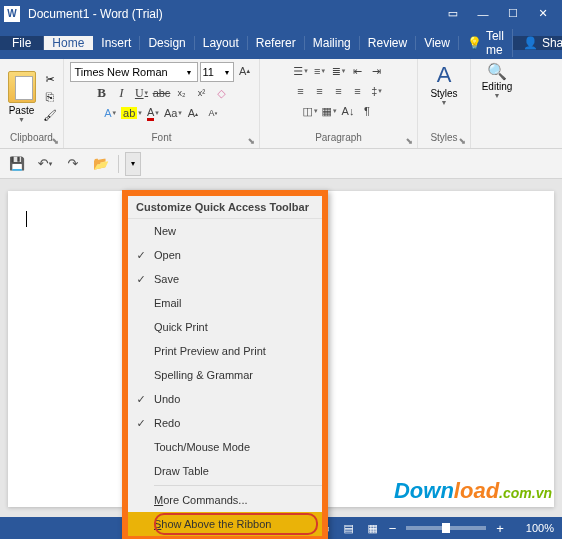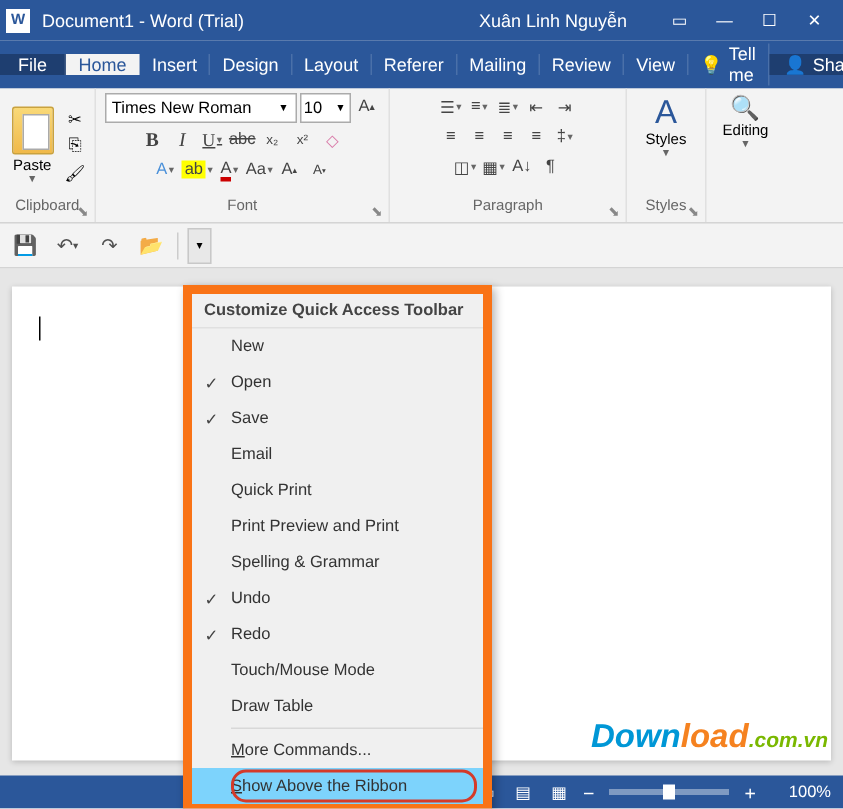--- a/index.html
+++ b/index.html
@@ -69,38 +69,37 @@
 .statusbar .statleft { flex: 1; }
 .statusbar .viewbtn { width: 24px; height: 18px; display: flex; align-items: center; justify-content: center; color: #fff; font-size: 11px; }
 .statusbar .zoomslider { width: 80px; height: 4px; background: rgba(255,255,255,0.4); margin: 0 6px; position: relative; }
 .statusbar .zoomslider .thumb { position: absolute; left: 50%; top: -3px; width: 8px; height: 10px; background: #fff; transform: translateX(-50%); }
 .statusbar .zoomctrl { font-size: 13px; padding: 0 4px; }
 
 .qat-menu { position: absolute; top: 190px; left: 122px; width: 206px; background: #f0f0f0; border: 6px solid #f97316; box-shadow: 2px 2px 6px rgba(0,0,0,0.3); z-index: 100; }
 .qat-menu .mtitle { font-size: 11px; font-weight: bold; color: #444; padding: 5px 8px; border-bottom: 1px solid #e0e0e0; }
 .qat-menu .mitem { display: flex; align-items: center; height: 24px; font-size: 11px; color: #333; padding: 0 8px 0 0; }
 .qat-menu .mitem .chk { width: 26px; text-align: center; color: #444; font-size: 11px; }
-.qat-menu .mitem.hl { background: #7dd3fc; position: relative; }
+.qat-menu .mitem.hl { background: #eab308; position: relative; }
 .qat-menu .mitem.hl::before { content: ''; position: absolute; top: 1px; left: 26px; right: 4px; bottom: 1px; border: 2px solid #d43a2a; border-radius: 10px; pointer-events: none; }
 .qat-menu .msep { height: 1px; background: #d8d8d8; margin: 2px 0 2px 26px; }
 .qat-menu .mitem .ul { text-decoration: underline; }
 
 .watermark { position: absolute; bottom: 35px; right: 10px; font-size: 22px; font-weight: bold; font-style: italic; pointer-events: none; z-index: 50; }
 .watermark .d1 { color: #0097d6; }
 .watermark .d2 { color: #f58220; }
 .watermark .d3 { color: #7ab800; font-size: 14px; }
 </style>
 </head>
 <body>
 
 <div class="titlebar">
   <div class="wordicon">W</div>
   <div class="title">Document1 - Word (Trial)</div>
   <div class="spacer"></div>
-  <div class="user">Xuân Linh Nguyễn</div>
   <div class="winbtn">▭</div>
   <div class="winbtn">—</div>
   <div class="winbtn">☐</div>
   <div class="winbtn">✕</div>
 </div>
 
 <div class="tabbar">
   <div class="tab file">File</div>
   <div class="tab active">Home</div>
   <div class="tab">Insert</div>
@@ -139,21 +138,21 @@
   </div>
 
   <div class="rgroup" style="width:196px">
     <div class="content font-content">
       <div class="font-row">
         <div class="fontname">
             <span>Times New Roman</span>
             <span style="font-size:7px">▼</span>
           </div>
         <div class="fontsize">
-            <span>10</span>
+            <span>11</span>
             <span style="font-size:7px">▼</span>
           </div>
         <div class="ribbtn">A<sup style="font-size:7px">▴</sup></div>
       </div>
       <div class="font-row">
         <div class="ribbtn bold">B</div>
         <div class="ribbtn italic">I</div>
         <div class="ribbtn under">U<span class="dd">▾</span></div>
         <div class="ribbtn strike">abc</div>
         <div class="ribbtn sub">x₂</div>

